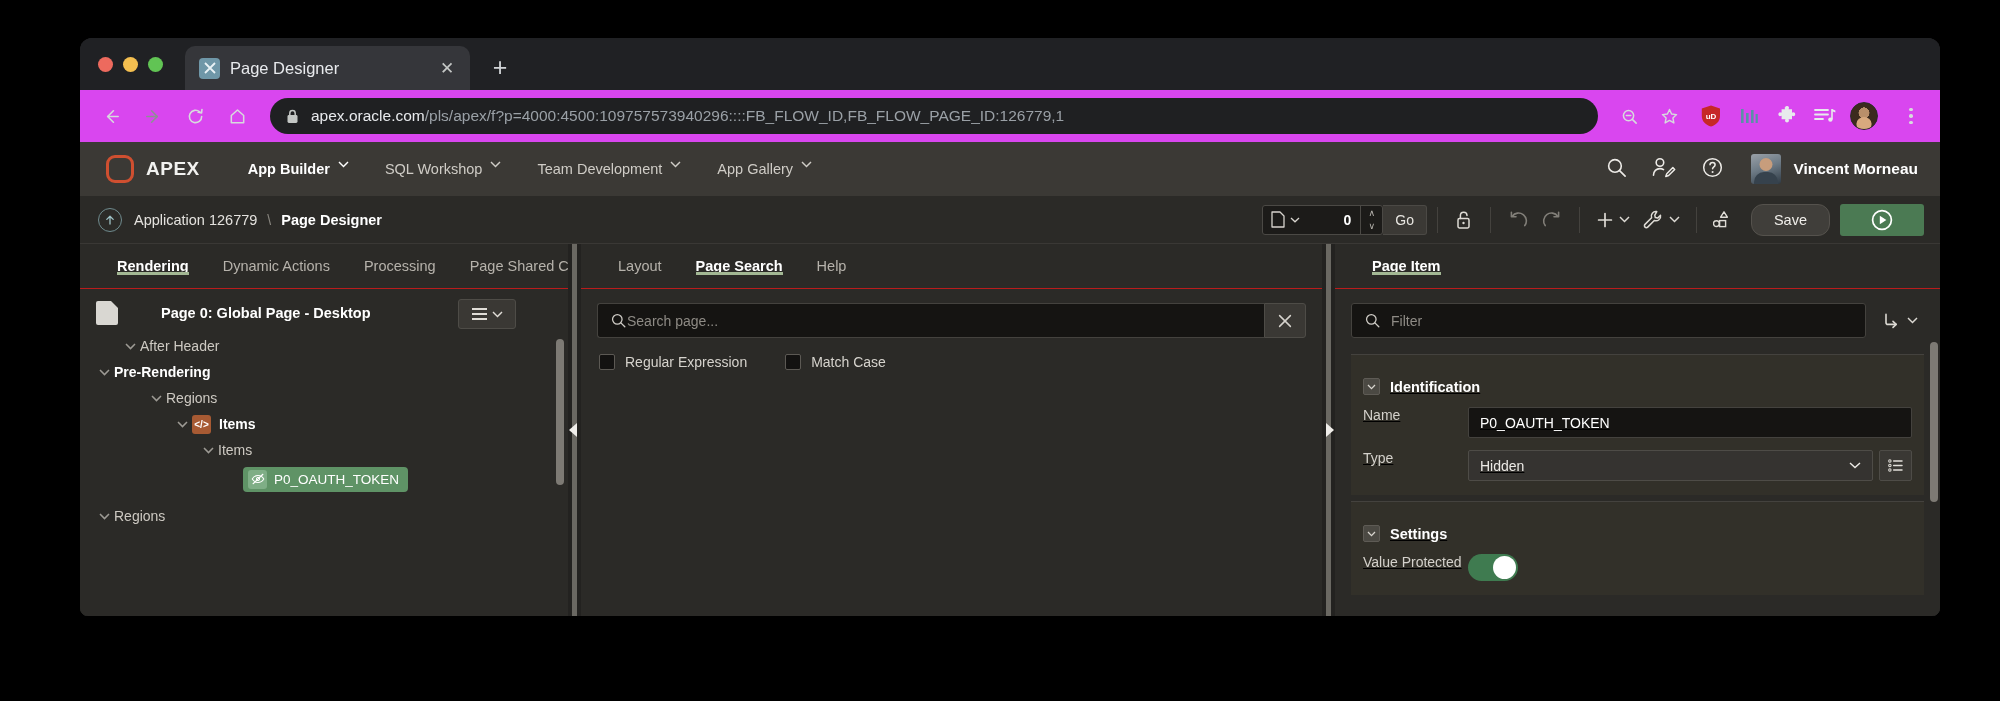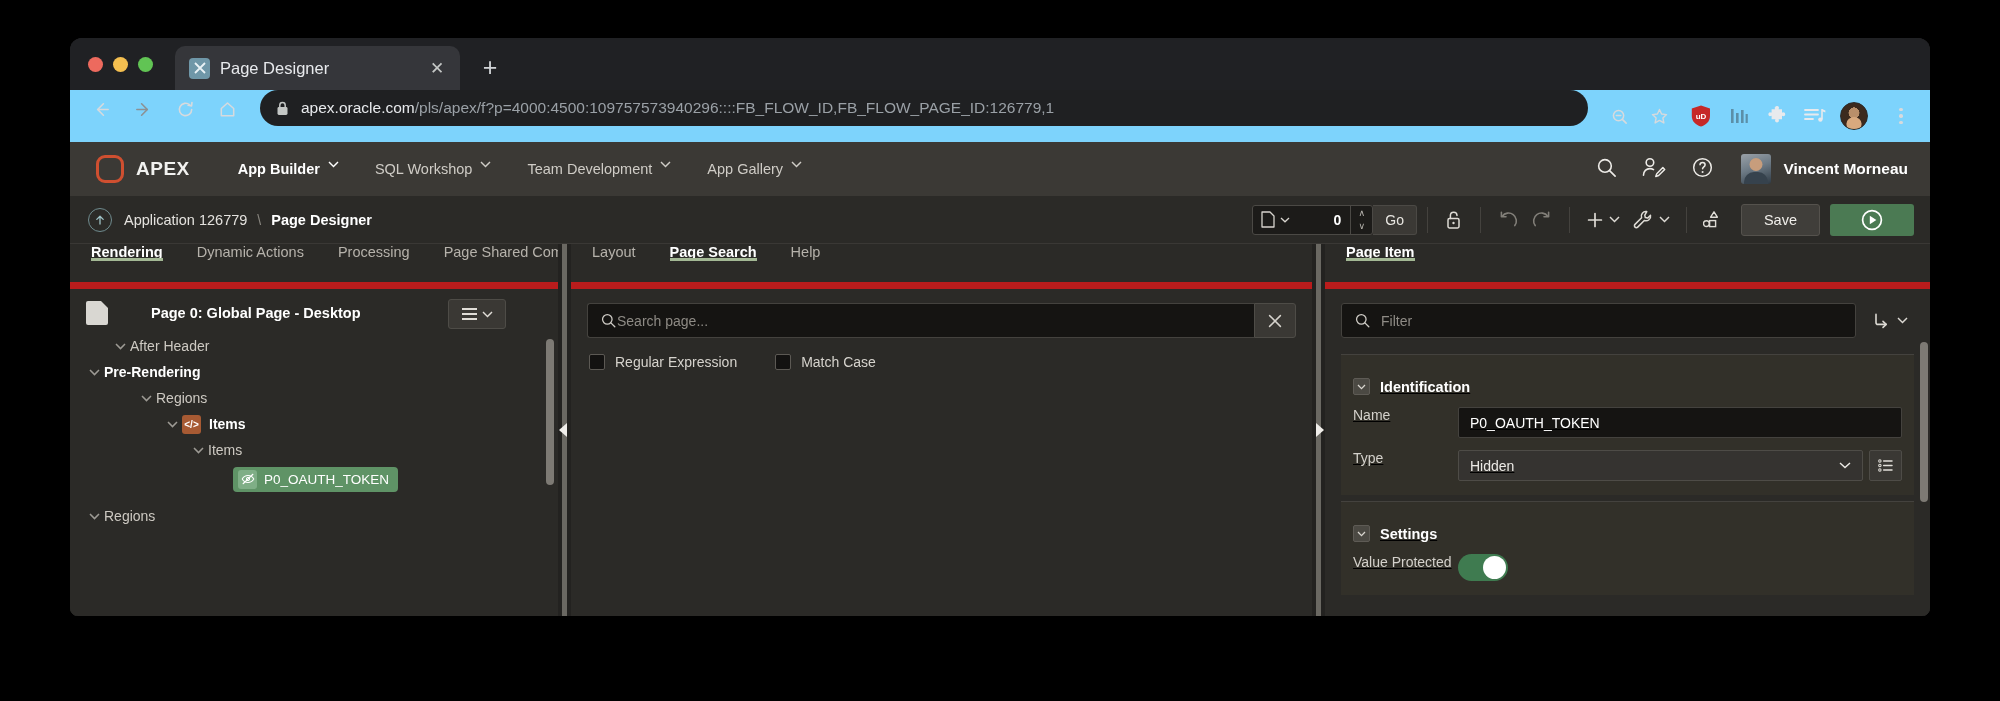--- a/index.html
+++ b/index.html
@@ -6,21 +6,21 @@
   html, body {
     width: 2000px; height: 701px;
     background: #000000;
     font-family: "Liberation Sans", sans-serif;
     overflow: hidden;
   }
 
   
   .window {
     position: absolute;
-    left: 70px; top: 38px;
+    left: 80px; top: 38px;
     width: 1860px; height: 578px;
     background: #292a2d;
     border-radius: 12px 12px 8px 8px;
     overflow: hidden;
     box-shadow: 0 10px 40px rgba(0,0,0,.7);
   }
 
   
   .tabstrip {
     position: relative;
@@ -71,22 +71,23 @@
   .newtab {
     width: 36px; height: 36px;
     margin-left: 12px; margin-bottom: 5px;
     display: flex; align-items: center; justify-content: center;
     color: #d0d3d6; font-size: 25px; font-weight: 300; line-height: 1;
   }
 
   
   .urlbar {
     height: 52px;
-    background: #7dd3fc;
+    background: #d946ef;
     display: flex;
+    align-items: center;
     padding: 0 16px 0 12px;
     gap: 4px;
   }
   .navbtn {
     width: 38px; height: 38px;
     border-radius: 50%;
     display: flex; align-items: center; justify-content: center;
     color: #d7dadd;
   }
   .navbtn.dim { color: #8c9093; }
@@ -229,21 +230,21 @@
   }
   .tb-div { width: 1px; height: 26px; background: #44423e; margin: 0 10px; }
   .tb-btn {
     height: 32px; min-width: 32px; padding: 0 6px;
     display: flex; align-items: center; justify-content: center; gap: 5px;
     color: #dedbd5;
   }
   .tb-btn.dim { color: #817e78; }
   .save-btn {
     height: 32px; padding: 0 22px;
-    background: #403e3a; border: 1px solid #55524d; border-radius: 3px;
+    background: #403e3a; border: 1px solid #55524d; border-radius: 12px;
     display: flex; align-items: center; color: #f0eeea; font-size: 14.5px;
     margin-left: 10px;
   }
   .run-btn {
     height: 32px; width: 84px;
     background: #4b7a53; border-radius: 3px;
     display: flex; align-items: center; justify-content: center;
     margin-left: 10px;
   }
 
@@ -268,23 +269,23 @@
     position: absolute; top: 50%; transform: translateY(-50%);
     width: 0; height: 0;
     border-top: 7px solid transparent;
     border-bottom: 7px solid transparent;
   }
   .splitter.left-sp .arrow  { border-right: 8px solid #efede9; left: 1px; }
   .splitter.right-sp .arrow { border-left: 8px solid #efede9; left: 4px; }
 
   .tabbar {
     height: 45px;
-    display: flex; align-items: flex-start;
-    padding-left: 4px;
-    border-bottom: 7px solid #b91c1c;
+    display: flex; align-items: center;
+    padding-left: 20px;
+    border-bottom: 1px solid #b91c1c;
     overflow: hidden;
   }
   .ptab {
     display: flex; align-items: center;
     padding: 0 17px;
     color: #b6b2ab; font-size: 14.5px;
     position: relative;
     white-space: nowrap;
   }
   .ptab.active { color: #ffffff; font-weight: 700; }

